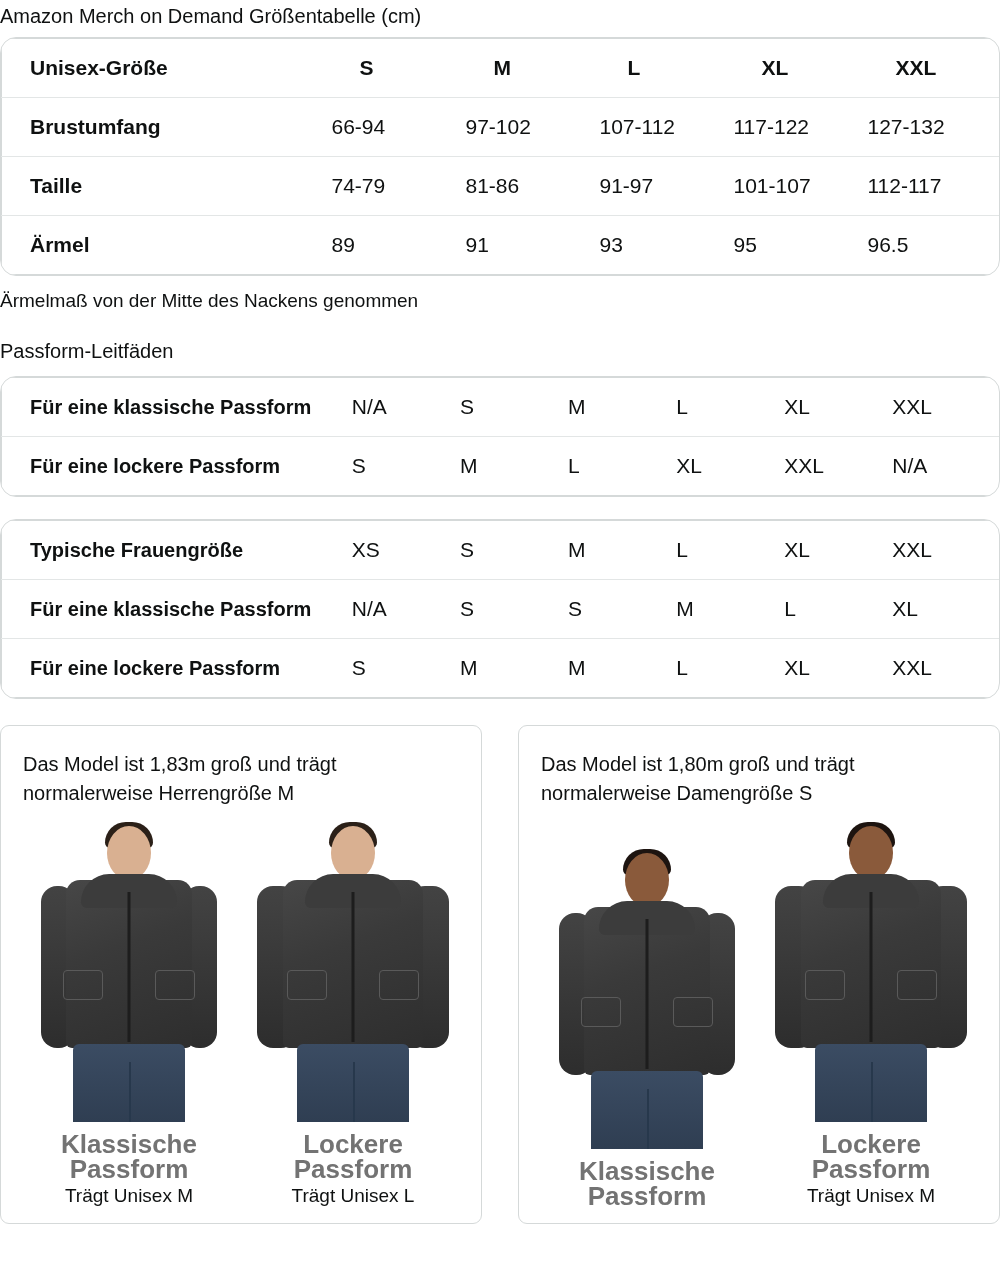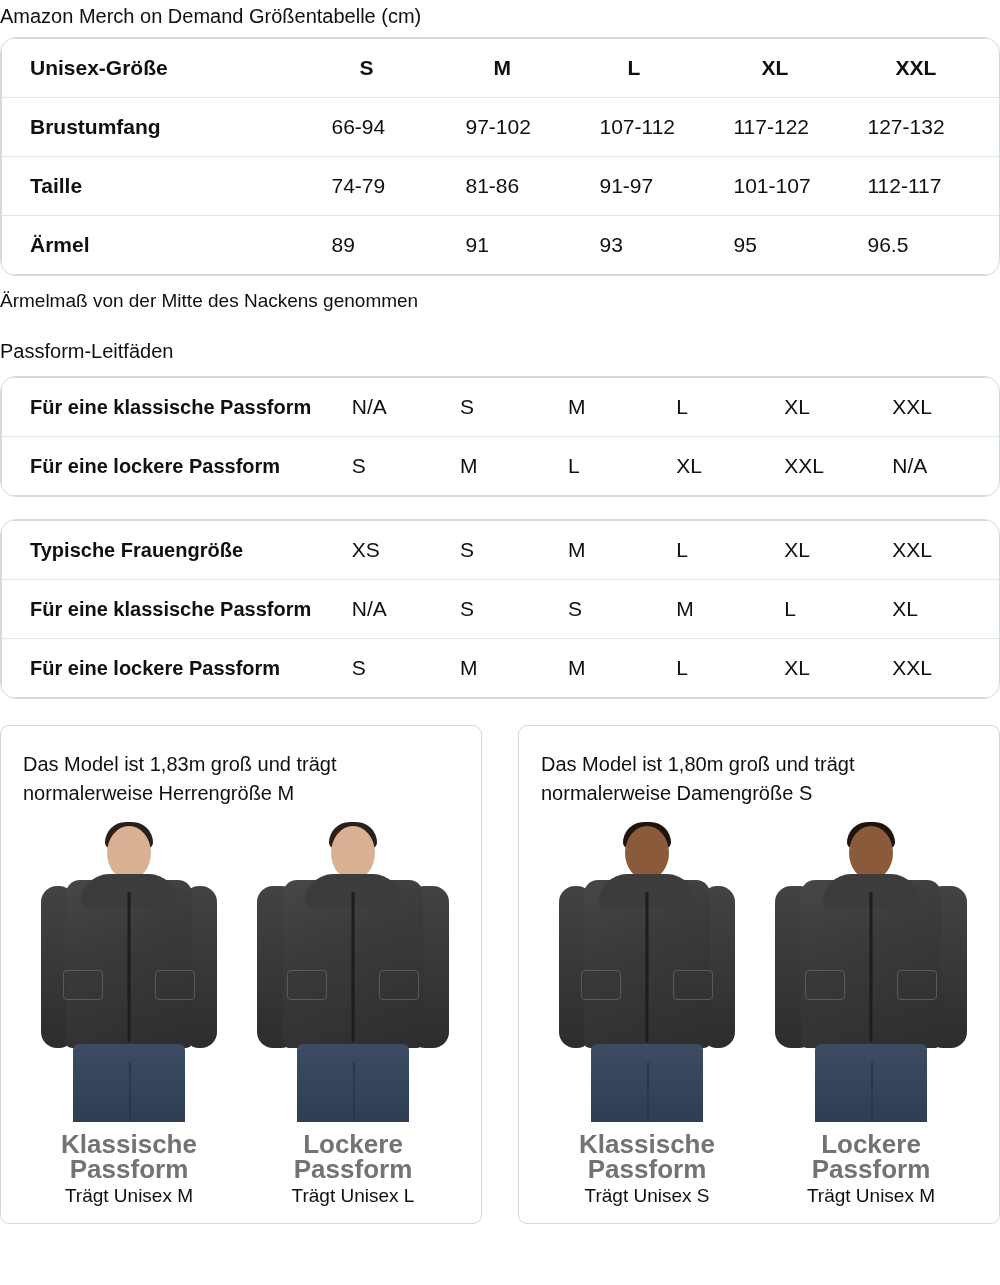--- a/index.html
+++ b/index.html
@@ -381,21 +381,20 @@
               <div class="armR"></div>
               <div class="body"></div>
               <div class="hood"></div>
               <div class="zip"></div>
               <div class="pocketL"></div>
               <div class="pocketR"></div>
               <div class="jeans"></div>
             </div>
           </div>
           <div class="fig-caption-bold">Klassische Passform</div>
-          <div class="fig-caption">Trägt Unisex S</div>
         </div>
         <div class="fig">
           <div class="fig-img">
             <div class="person">
               <div class="hair hair-b"></div>
               <div class="head skin-b"></div>
               <div class="neck skin-b"></div>
               <div class="armL loose"></div>
               <div class="armR loose"></div>
               <div class="body loose"></div>

